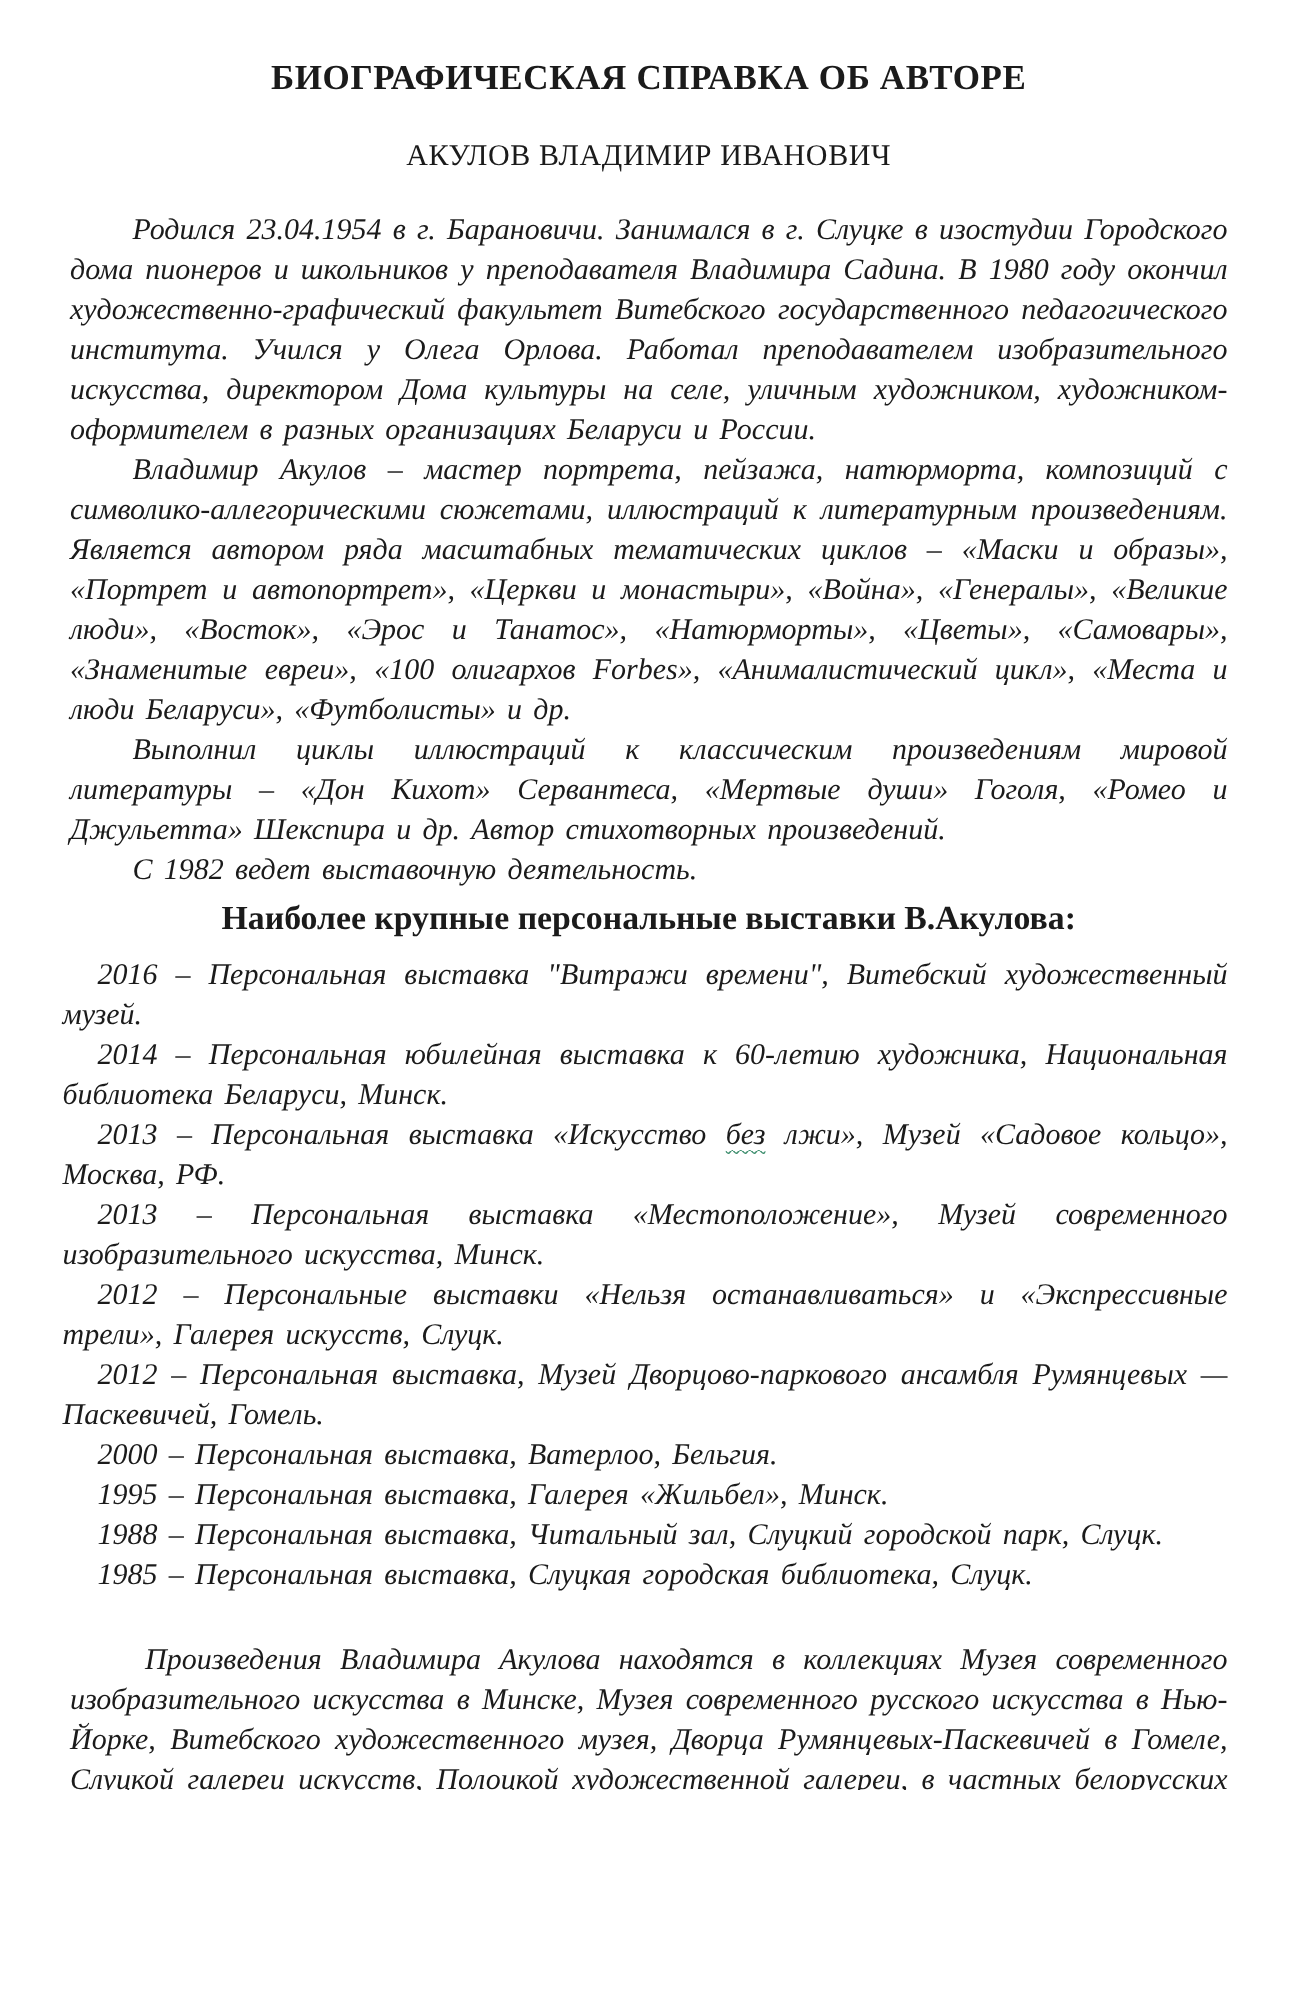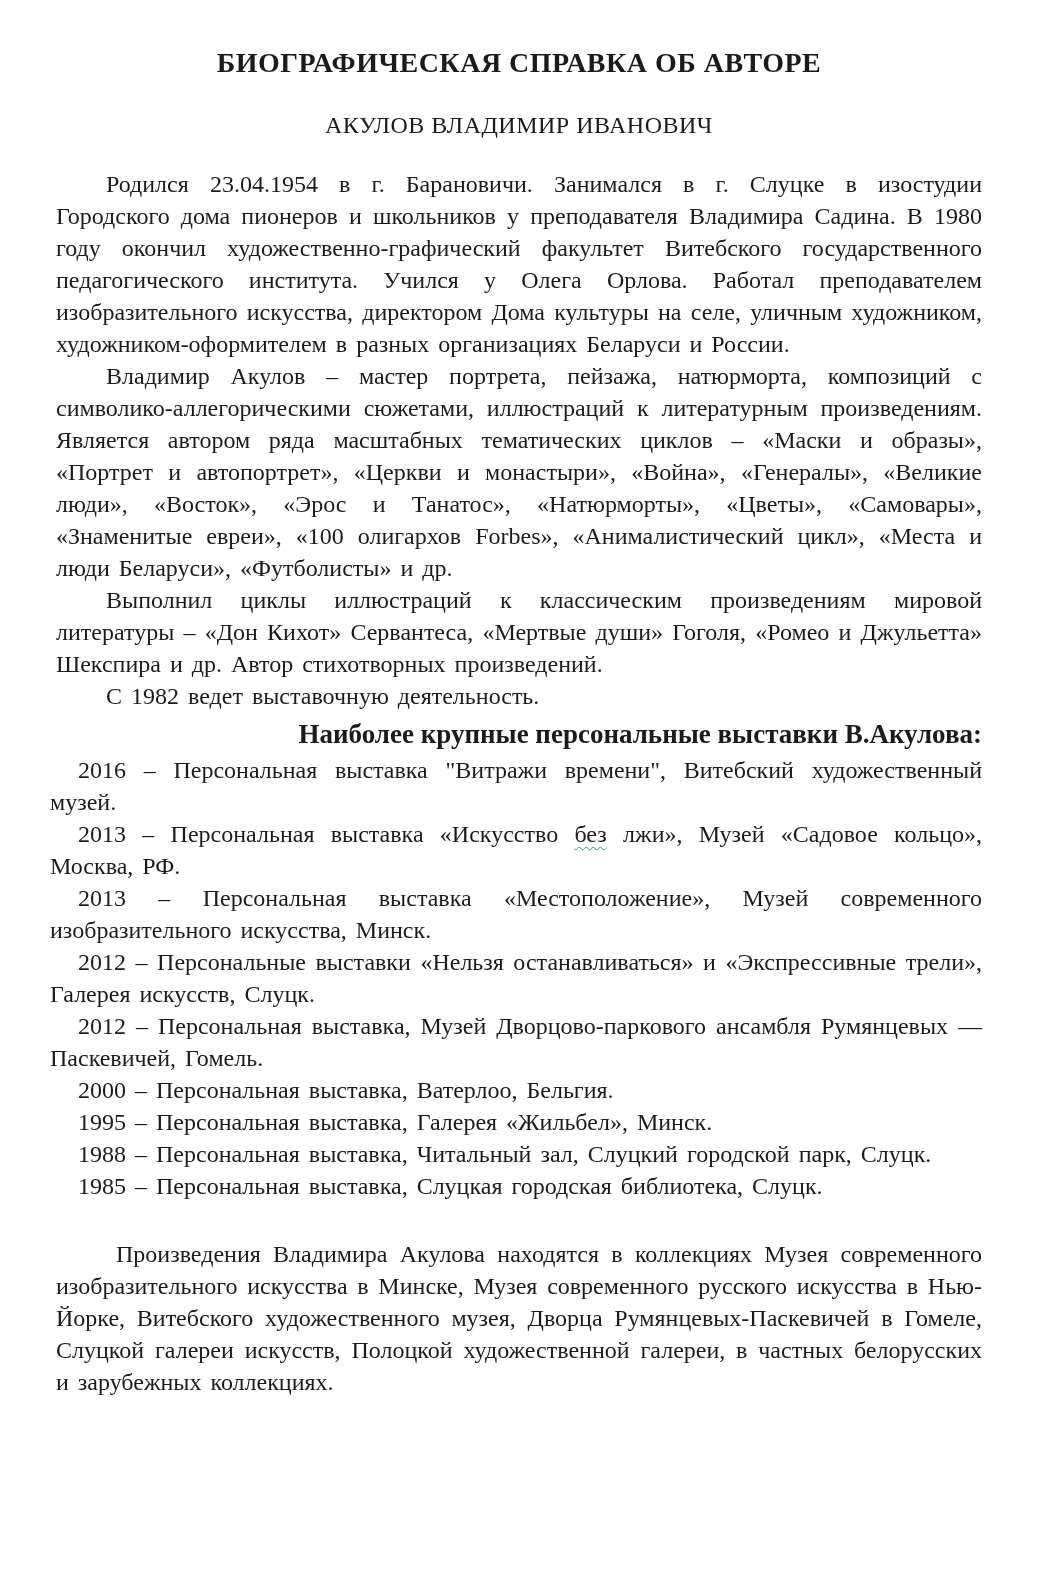--- a/index.html
+++ b/index.html
@@ -34,33 +34,34 @@
     letter-spacing: 0.5px;
     margin: 30px 0 0 0;
   }
   .body-text p {
     font-size: 24px;
     line-height: 32px;
     text-align: justify;
     text-justify: inter-word;
     word-spacing: 3px;
     margin: 0;
+    font-style: italic;
   }
   .bio p {
     text-indent: 50px;
   }
   .bio {
     margin-top: 28px;
   }
   .exh-heading {
-    text-align: right;
+    text-align: center;
     font-weight: bold;
     font-size: 27px;
     line-height: 36px;
-    margin: 4px 0 2px 0;
+    margin: 4px 0 12px 0;
   }
   .exhibitions p {
     text-indent: 28px;
     margin-left: -6px;
   }
   .closing {
     margin-top: 36px;
   }
   .closing p {
     text-indent: 60px;
@@ -85,20 +86,21 @@
     <p>Родился 23.04.1954 в г. Барановичи. Занимался в г. Слуцке в изостудии Городского дома пионеров и школьников у преподавателя Владимира Садина. В 1980 году окончил художественно-графический факультет Витебского государственного педагогического института. Учился у Олега Орлова. Работал преподавателем изобразительного искусства, директором Дома культуры на селе, уличным художником, художником-оформителем в разных организациях Беларуси и России.</p>
     <p>Владимир Акулов – мастер портрета, пейзажа, натюрморта, композиций с символико-аллегорическими сюжетами, иллюстраций к литературным произведениям. Является автором ряда масштабных тематических циклов – «Маски и образы», «Портрет и автопортрет», «Церкви и монастыри», «Война», «Генералы», «Великие люди», «Восток», «Эрос и Танатос», «Натюрморты», «Цветы», «Самовары», «Знаменитые евреи», «100 олигархов Forbes», «Анималистический цикл», «Места и люди Беларуси», «Футболисты» и др.</p>
     <p>Выполнил циклы иллюстраций к классическим произведениям мировой литературы – «Дон Кихот» Сервантеса, «Мертвые души» Гоголя, «Ромео и Джульетта» Шекспира и др. Автор стихотворных произведений.</p>
     <p>С 1982 ведет выставочную деятельность.</p>
   </div>
 
   <h3 class="exh-heading">Наиболее крупные персональные выставки В.Акулова:</h3>
 
   <div class="body-text exhibitions">
     <p>2016 – Персональная выставка "Витражи времени", Витебский художественный музей.</p>
+    <p>2014 – Персональная юбилейная выставка к 60-летию художника, Национальная библиотека Беларуси, Минск.</p>
     <p><span>2013 – Персональная выставка «Искусство </span><span class="squiggle" style="text-decoration-color: rgb(63, 143, 111);">без</span><span> лжи», Музей «Садовое кольцо», Москва, РФ.</span></p>
     <p>2013 – Персональная выставка «Местоположение», Музей современного изобразительного искусства, Минск.</p>
     <p>2012 – Персональные выставки «Нельзя останавливаться» и «Экспрессивные трели», Галерея искусств, Слуцк.</p>
     <p>2012 – Персональная выставка, Музей Дворцово-паркового ансамбля Румянцевых — Паскевичей, Гомель.</p>
     <p>2000 – Персональная выставка, Ватерлоо, Бельгия.</p>
     <p>1995 – Персональная выставка, Галерея «Жильбел», Минск.</p>
     <p>1988 – Персональная выставка, Читальный зал, Слуцкий городской парк, Слуцк.</p>
     <p>1985 – Персональная выставка, Слуцкая городская библиотека, Слуцк.</p>
   </div>
 

